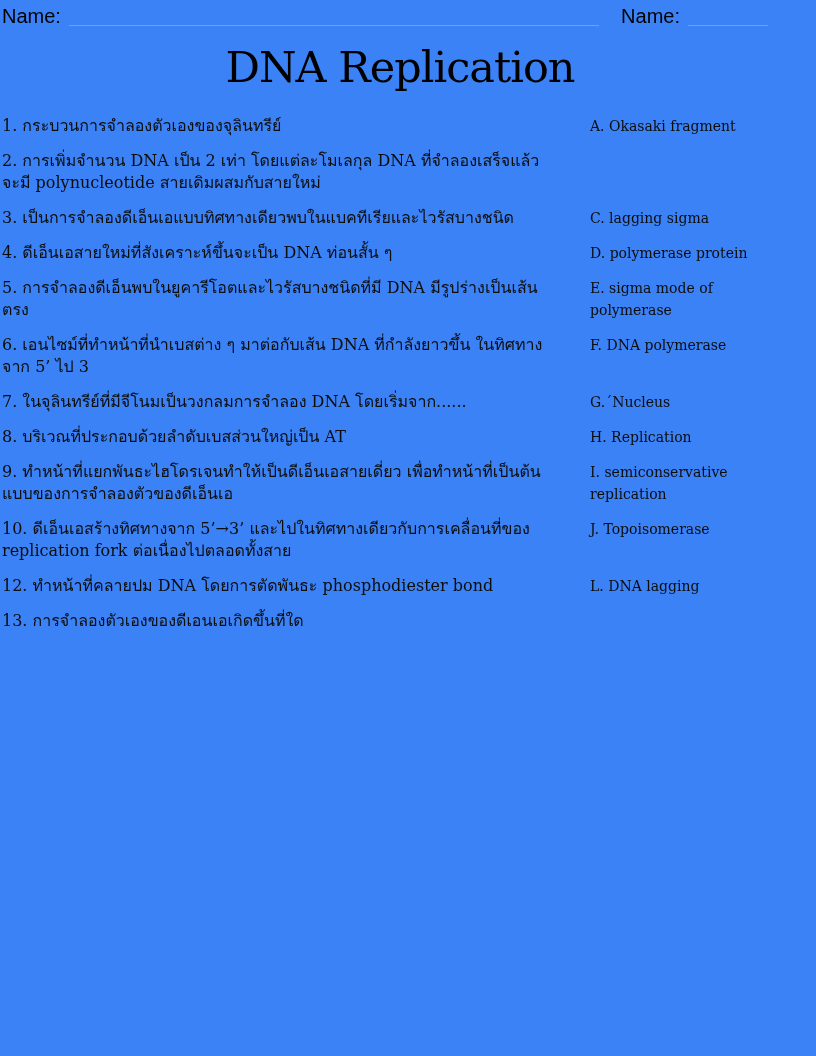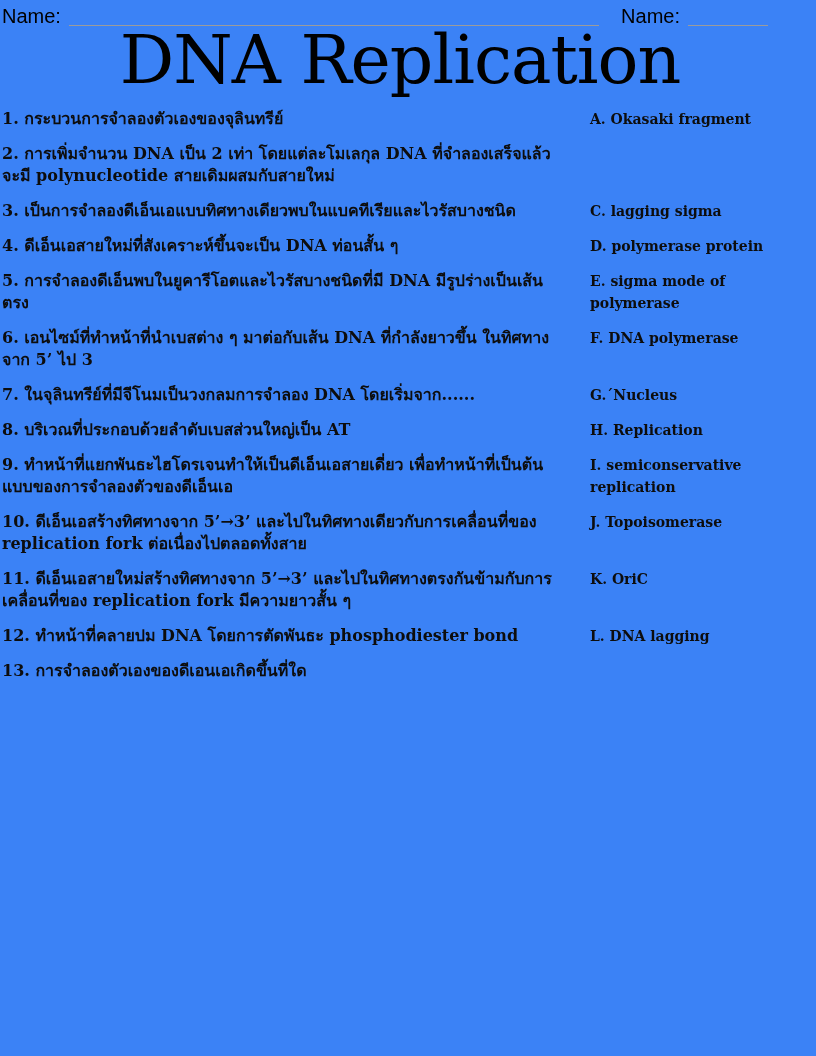--- a/index.html
+++ b/index.html
@@ -30,29 +30,30 @@
   .blank-line {
     border-bottom: 1.5px solid #9b9b9b;
     height: 20px;
   }
   .name-blank { flex: 1 1 auto; margin: 0 22px 2px 8px; max-width: 566px; }
   .date-blank { width: 80px; margin: 0 30px 2px 8px; }
   
   .title {
     text-align: center;
     font-family: "DejaVu Serif", "Liberation Serif", serif;
-    font-size: 68px;
+    font-size: 43px;
     line-height: 64px;
     font-weight: normal;
+    margin-top: 7px;
     margin-bottom: 16px;
     letter-spacing: -1px;
     color: #000000;
   }
   
-  .rows { margin-top: 6px; font-weight: bold; }
+  .rows { margin-top: 6px; }
   .row {
     display: flex;
     align-items: flex-start;
     margin-bottom: 13px;
   }
   .q {
     flex: 0 0 568px;
     padding-right: 14px;
     font-size: 16px;
     line-height: 22px;
@@ -112,24 +113,20 @@
     </div>
     <div class="row">
       <div class="q">9. ทำหน้าที่แยกพันธะไฮโดรเจนทำให้เป็นดีเอ็นเอสายเดี่ยว เพื่อทำหน้าที่เป็นต้นแบบของการจำลองตัวของดีเอ็นเอ</div>
       <div class="a">I. semiconservative replication</div>
     </div>
     <div class="row">
       <div class="q">10. ดีเอ็นเอสร้างทิศทางจาก 5’→3’ และไปในทิศทางเดียวกับการเคลื่อนที่ของ replication fork ต่อเนื่องไปตลอดทั้งสาย</div>
       <div class="a">J. Topoisomerase</div>
     </div>
     <div class="row">
-      <div class="q">11. ดีเอ็นเอสายใหม่สร้างทิศทางจาก 5’→3’ และไปในทิศทางตรงกันข้ามกับการเคลื่อนที่ของ replication fork มีความยาวสั้น ๆ</div>
-      <div class="a">K. OriC</div>
-    </div>
-    <div class="row">
       <div class="q">12. ทำหน้าที่คลายปม DNA โดยการตัดพันธะ phosphodiester bond</div>
       <div class="a">L. DNA lagging</div>
     </div>
     <div class="row">
       <div class="q">13. การจำลองตัวเองของดีเอนเอเกิดขึ้นที่ใด</div>
     </div>
   </div>
 
 </div>
 

